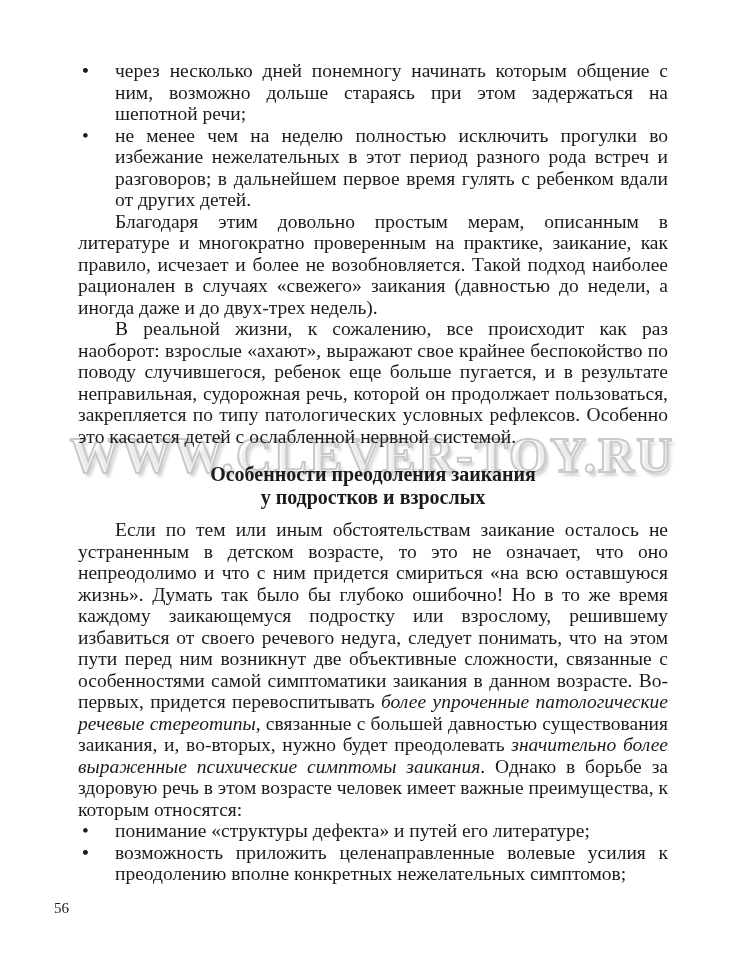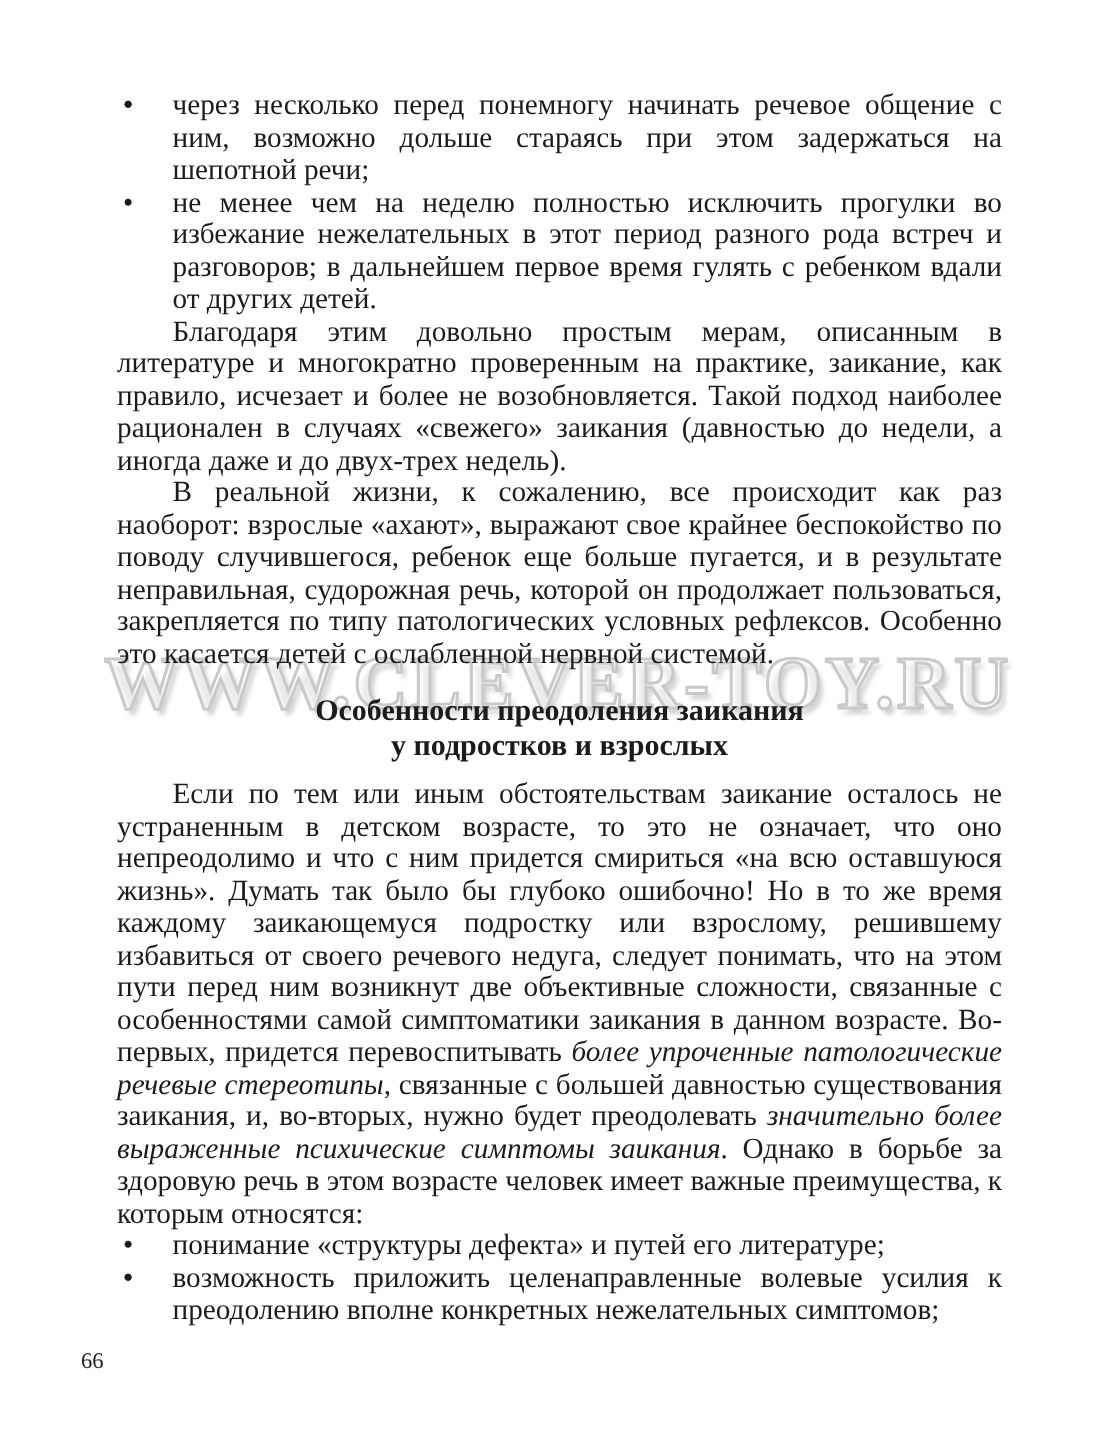--- a/index.html
+++ b/index.html
@@ -92,21 +92,21 @@
   <div class="watermark">WWW.CLEVER-TOY.RU</div>
 
   <div class="content">
 
     <ul class="bullet-list">
       <li>
         <span class="marker">•</span>
       </li>
       <li>
         <span class="marker">•</span>
-        <span>через несколько перед понемногу начинать речевое общение с ним, воз­можно дольше стараясь при этом задержаться на шепотной речи;</span>
+        <span>через несколько дней понемногу начинать которым общение с ним, воз­можно дольше стараясь при этом задержаться на шепотной речи;</span>
       </li>
       <li>
         <span class="marker">•</span>
         <span>не менее чем на неделю полностью исключить прогулки во избежание не­желательных в этот период разного рода встреч и разговоров; в дальней­шем первое время гулять с ребенком вдали от других детей.</span>
       </li>
     </ul>
 
     <p class="para">Благодаря этим довольно простым мерам, описанным в литературе и мно­гократно проверенным на практике, заикание, как правило, исчезает и более не возобновляется. Такой подход наиболее рационален в случаях «свежего» заикания (давностью до недели, а иногда даже и до двух-трех недель).</p>
 
     <p class="para">В реальной жизни, к сожалению, все происходит как раз наоборот: взрослые «ахают», выражают свое крайнее беспокойство по поводу случившегося, ребе­нок еще больше пугается, и в результате неправильная, судорожная речь, кото­рой он продолжает пользоваться, закрепляется по типу патологических услов­ных рефлексов. Особенно это касается детей с ослабленной нервной системой.</p>
@@ -129,15 +129,15 @@
       </li>
       <li>
         <span class="marker">•</span>
         <span>возможность приложить целенаправленные волевые усилия к преодоле­нию вполне конкретных нежелательных симптомов;</span>
       </li>
 
     </ul>
 
   </div>
 
-  <div class="page-number">66</div>
+  <div class="page-number">56</div>
 
 </div>
 
 </body></html>

